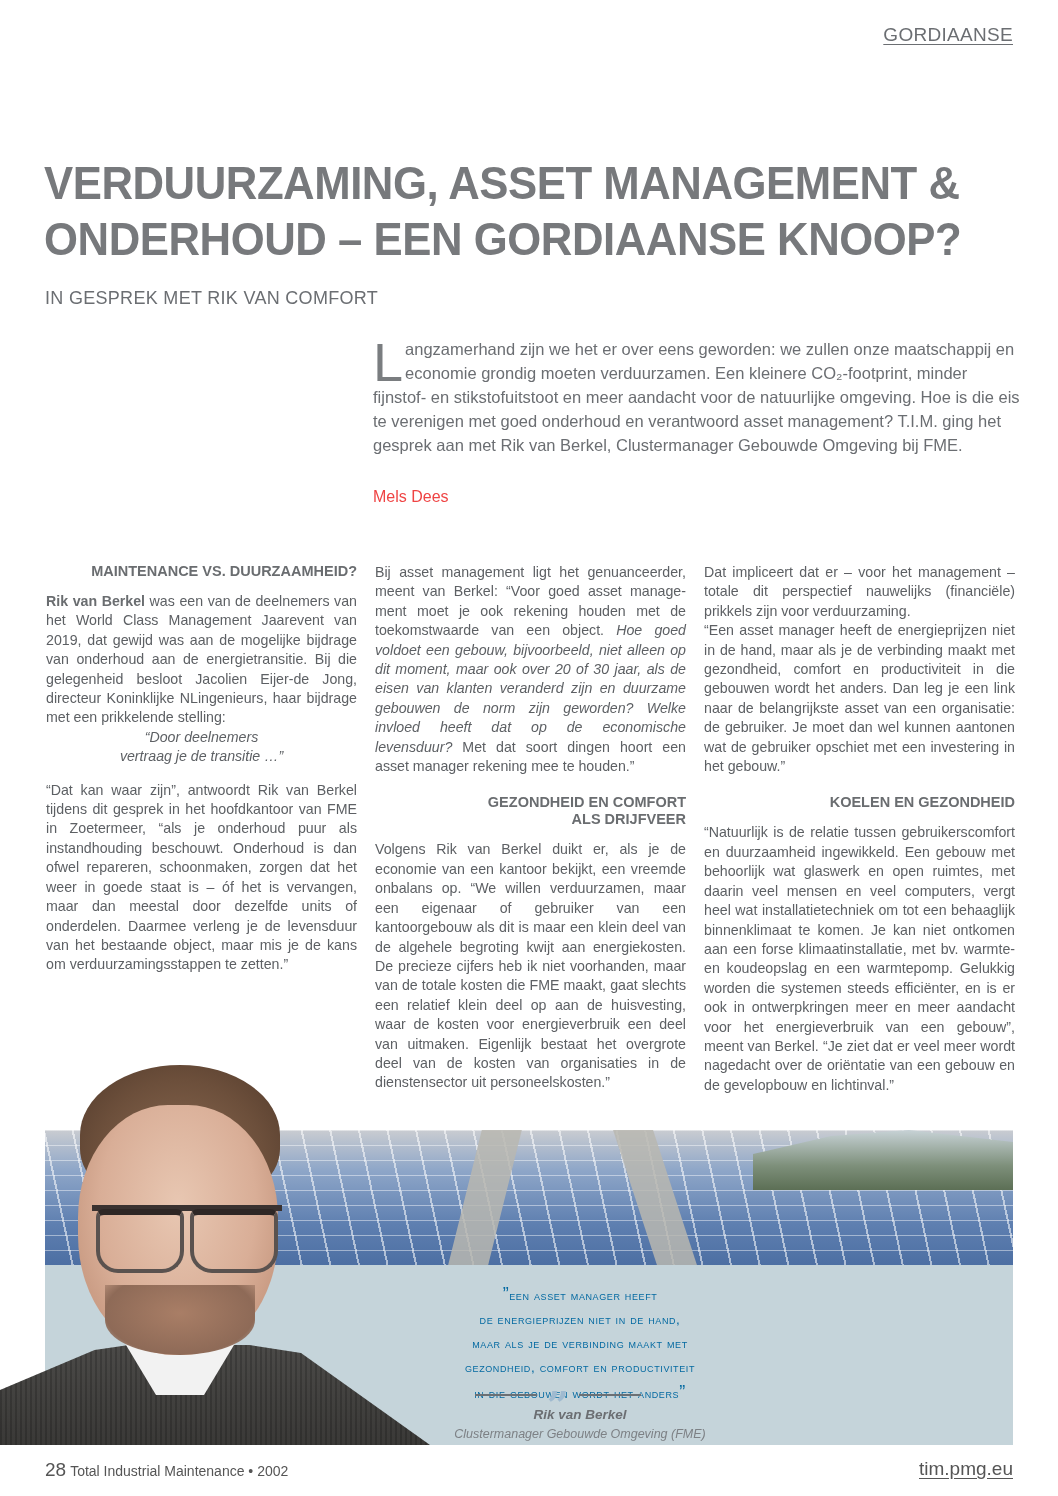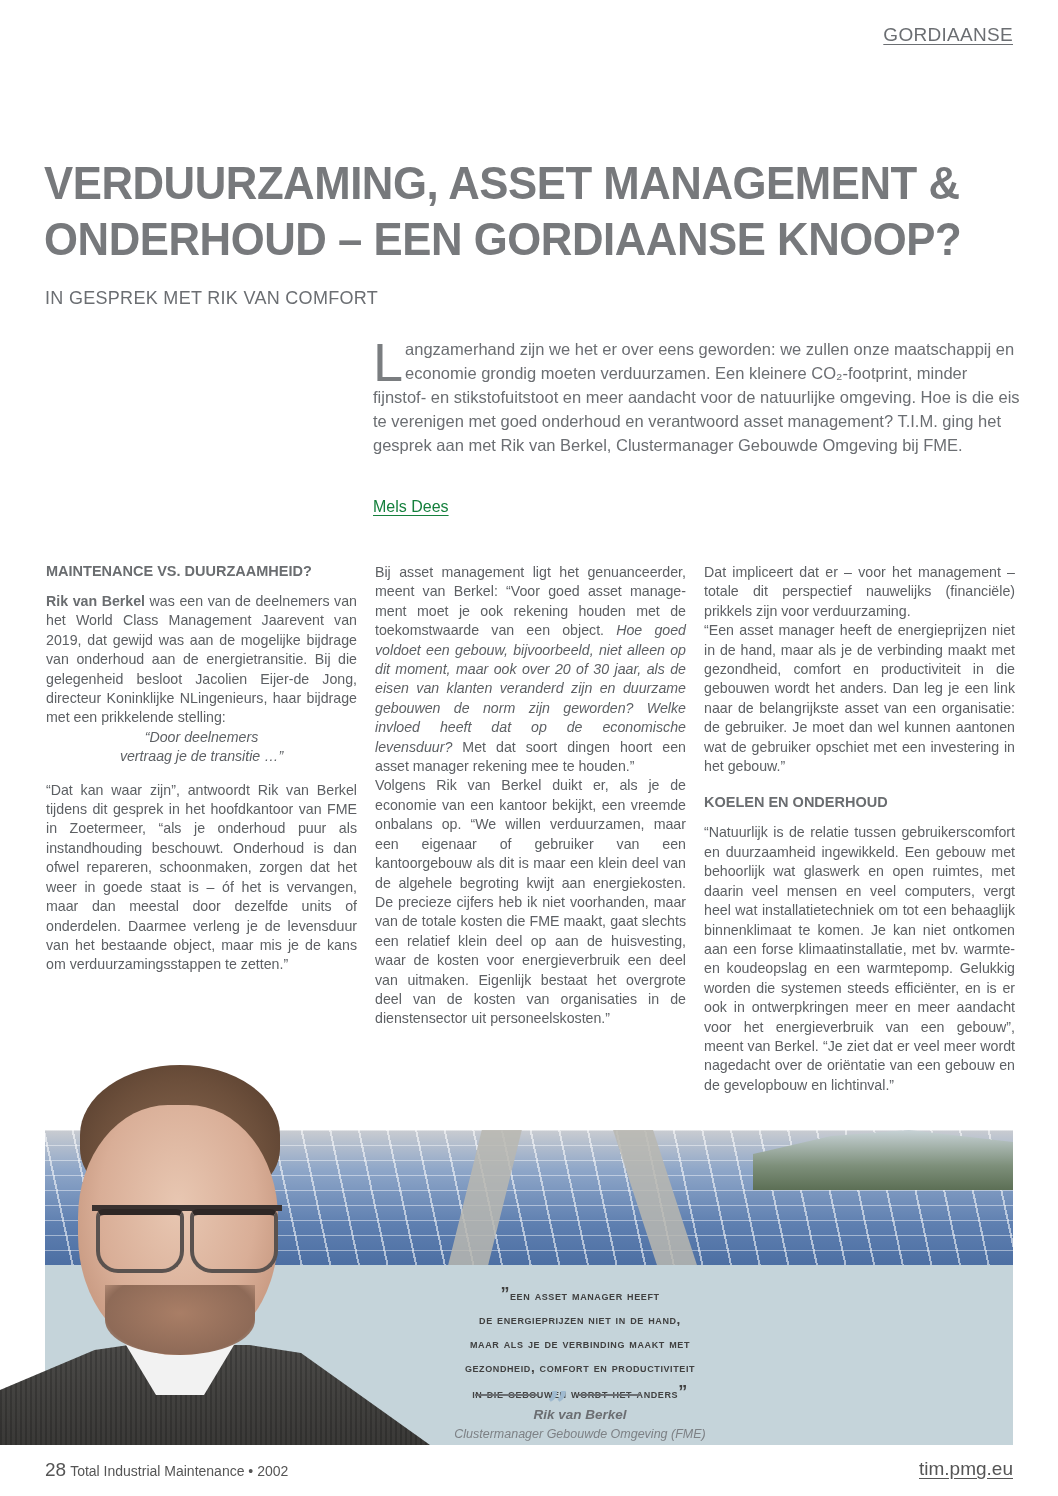--- a/index.html
+++ b/index.html
@@ -25,36 +25,36 @@
 
   .intro {
     position: absolute; left: 373px; top: 337px; width: 650px;
     font-size: 16.5px; line-height: 24px; color: #6b6e72;
   }
   .intro .dropcap {
     float: left; font-size: 54px; line-height: 46px; color: #7a7d80;
     margin-right: 2px; margin-top: 2px;
   }
   .byline {
-    position: absolute; left: 373px; top: 498px;
-    font-size: 16px; color: #15803d; text-decoration: underline;
+    position: absolute; left: 373px; top: 488px;
+    font-size: 16px; color: #ef4444; 
     text-underline-offset: 3px;
   }
 
   .col {
     position: absolute; top: 563px; width: 311px;
     font-size: 14.2px; line-height: 19.4px; color: #5d6064;
     text-align: justify; hyphens: manual;
   }
   .col1 { left: 46px; }
   .col2 { left: 375px; }
   .col3 { left: 704px; }
   .col h3 {
     font-size: 14.5px; font-weight: bold; color: #6a6d70; line-height: 17px;
-    text-align: left; margin-bottom: 12px;
+    text-align: right; margin-bottom: 12px;
   }
   .col p { margin-bottom: 0; }
   .col .gap { margin-top: 14px; }
   .col .lead-name { font-weight: bold; color: #6a6d70; }
   .col .pull { text-align: center; font-style: italic; margin: 0 0 0 0; }
   .col em { font-style: italic; }
   .col .h-gap { margin-top: 18px; }
 
   
   .photo-band {
@@ -113,21 +113,21 @@
   .person .sweater {
     position: absolute; left: 0; top: 300px; width: 430px; height: 100px;
     background:
       repeating-linear-gradient(90deg, rgba(0,0,0,0.18) 0 2px, transparent 2px 5px),
       linear-gradient(180deg, #4b4a48 0%, #3a3937 100%);
     clip-path: polygon(0 45%, 22% 5%, 30% 0, 58% 0, 70% 8%, 100% 100%, 0 100%);
   }
 
   .quote {
     position: absolute; left: 420px; top: 1282px; width: 320px;
-    text-align: center; font-weight: bold; color: #404040;
+    text-align: center; font-weight: normal; color: #0369a1;
     font-size: 13.5px; line-height: 24px; letter-spacing: 0.6px;
     font-variant: small-caps; text-transform: lowercase;
   }
   .quote .big { font-size: 18px; }
   .quote-divider {
     position: absolute; left: 468px; top: 1385px; width: 180px; height: 20px;
     display: flex; align-items: center; justify-content: center; gap: 10px;
   }
   .quote-divider .rule { width: 62px; height: 2px; background: #6c7074; }
   .quote-divider .mark { font-size: 38px; line-height: 20px; height: 20px; font-weight: bold; color: #9fbad0; font-family: "DejaVu Serif", serif; padding-top: 10px; }
@@ -171,27 +171,31 @@
 <div class="col col1">
   <h3>MAINTENANCE VS. DUURZAAMHEID?</h3>
   <p><span class="lead-name">Rik van Berkel</span><span> was een van de deelnemers van het World Class Management Jaarevent van 2019, dat gewijd was aan de mogelijke bijdrage van onderhoud aan de energietran­sitie. Bij die gelegenheid besloot Jacolien Eijer-de Jong, directeur Koninklijke NLingeni­eurs, haar bijdrage met een prikkelende stel­ling:</span></p>
   <p class="pull">“Door deelnemers</p>
   <p class="pull">vertraag je de transitie …”</p>
   <p class="gap">“Dat kan waar zijn”, antwoordt Rik van Berkel tijdens dit gesprek in het hoofdkantoor van FME in Zoetermeer, “als je onderhoud puur als instandhouding beschouwt. Onderhoud is dan ofwel repareren, schoonmaken, zorgen dat het weer in goede staat is – óf het is vervangen, maar dan meestal door dezelfde units of onderdelen. Daarmee verleng je de levensduur van het bestaande object, maar mis je de kans om verduurzamingsstappen te zetten.”</p>
 </div>
 
 <div class="col col2">
   <p><span>Bij asset management ligt het genuanceerder, meent van Berkel: “Voor goed asset manage­ment moet je ook rekening houden met de toekomstwaarde van een object. </span><em>Hoe goed voldoet een gebouw, bijvoorbeeld, niet alleen op dit moment, maar ook over 20 of 30 jaar, als de eisen van klanten veranderd zijn en duurzame gebouwen de norm zijn geworden? Welke invloed heeft dat op de economische levensduur?</em><span> Met dat soort dingen hoort een asset manager rekening mee te houden.”</span></p>
+  <h3 class="h-gap">
+    <span>GEZONDHEID EN COMFORT</span><br>
+    <span>ALS DRIJFVEER</span>
+  </h3>
   <p>Volgens Rik van Berkel duikt er, als je de economie van een kantoor bekijkt, een vreemde onbalans op. “We willen verduur­zamen, maar een eigenaar of gebruiker van een kantoorgebouw als dit is maar een klein deel van de algehele begroting kwijt aan energiekosten. De precieze cijfers heb ik niet voorhanden, maar van de totale kosten die FME maakt, gaat slechts een relatief klein deel op aan de huisvesting, waar de kosten voor energieverbruik een deel van uitmaken. Eigenlijk bestaat het overgrote deel van de kosten van organisaties in de diensten­sector uit personeelskosten.”</p>
 </div>
 
 <div class="col col3">
   <p>Dat impliceert dat er – voor het management – totale dit perspectief nauwelijks (financiële) prikkels zijn voor verduurzaming.</p>
   <p>“Een asset manager heeft de energieprijzen niet in de hand, maar als je de verbinding maakt met gezondheid, comfort en productivi­teit in die gebouwen wordt het anders. Dan leg je een link naar de belangrijkste asset van een organisatie: de gebruiker. Je moet dan wel kunnen aantonen wat de gebruiker opschiet met een investering in het gebouw.”</p>
-  <h3 class="h-gap">KOELEN EN ONDERHOUD</h3>
+  <h3 class="h-gap">KOELEN EN GEZONDHEID</h3>
   <p>“Natuurlijk is de relatie tussen gebruikerscom­fort en duurzaamheid ingewikkeld. Een gebouw met behoorlijk wat glaswerk en open ruimtes, met daarin veel mensen en veel computers, vergt heel wat installatietechniek om tot een behaaglijk binnenklimaat te komen. Je kan niet ontkomen aan een forse klimaatinstallatie, met bv. warmte- en koude­opslag en een warmtepomp. Gelukkig worden die systemen steeds efficiënter, en is er ook in ontwerpkringen meer en meer aandacht voor het energieverbruik van een gebouw”, meent van Berkel. “Je ziet dat er veel meer wordt nagedacht over de oriëntatie van een gebouw en de gevelopbouw en licht­inval.”</p>
 </div>
 
 <div class="photo-band">
   <div class="walkway" style="left:420px; transform: skewX(-14deg);"></div>
   <div class="walkway" style="left:590px; transform: skewX(18deg);"></div>
   <div class="sky"></div>
 </div>
 
 <div class="quote-box"></div>

